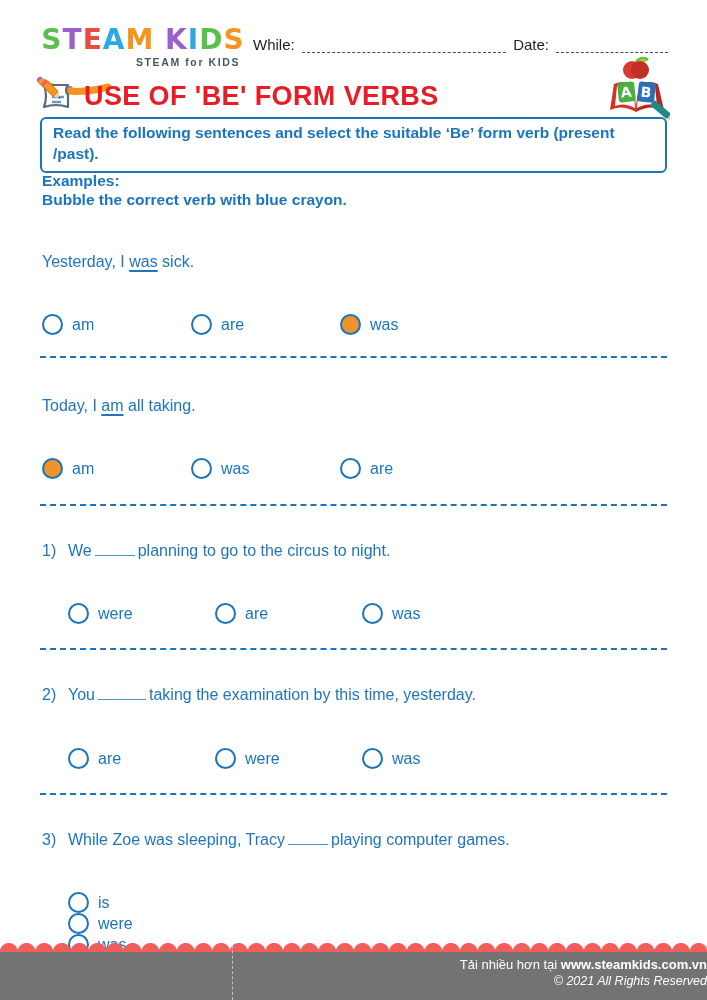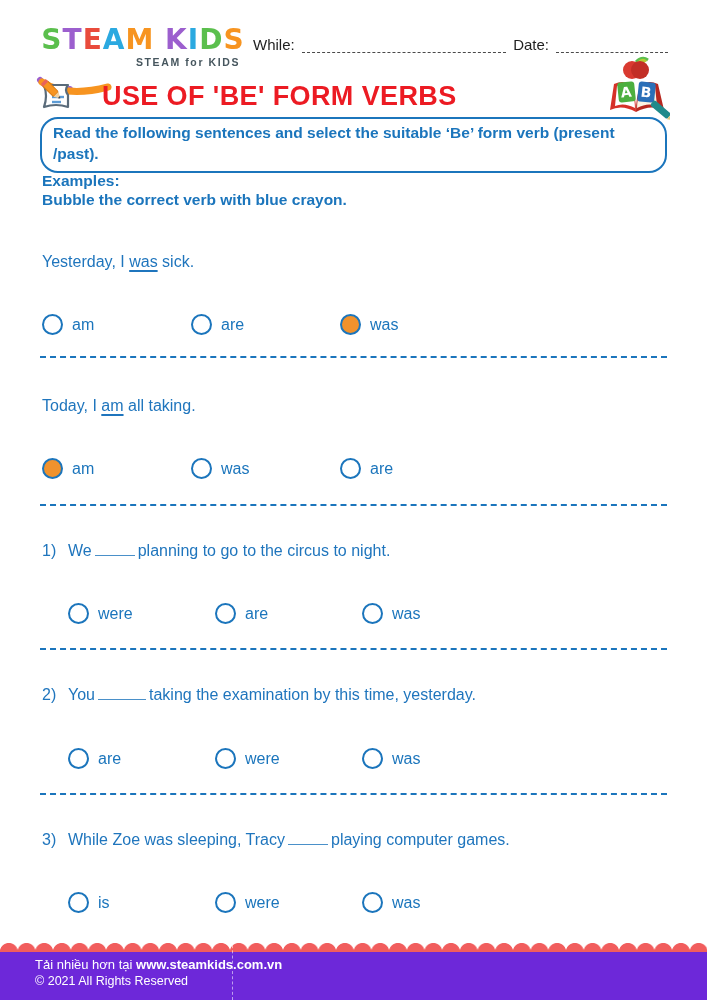--- a/index.html
+++ b/index.html
@@ -28,28 +28,28 @@
     position:absolute; left:253px; top:36px; width:415px;
     display:flex; align-items:flex-end; gap:7px;
     font-size:15px; color:#1f1f1f; font-weight:500;
   }
   .dashline { border-bottom:1.6px dashed #4a4a4a; height:17px; }
   .dash-name { flex:1 1 auto; }
   .dash-date { width:112px; }
   
   .book-badge { position:absolute; left:606px; top:54px; width:64px; height:70px; }
   
-  .title-row { position:absolute; left:36px; top:77px; display:flex; align-items:center; gap:24px; }
+  .title-row { position:absolute; left:36px; top:77px; display:flex; align-items:center; gap:6px; }
   .page-title {
     color:#ec1b23; font-weight:700; font-size:27px; letter-spacing:0.4px; white-space:nowrap;
   }
   
   .instruction-box {
     position:absolute; left:40px; top:117px; width:627px;
-    border:2px solid #1b75bc; border-radius:18px;
+    border:2px solid #1b75bc; border-radius:6px;
     padding:4px 11px 6px 11px;
     color:#1b75bc; font-weight:700; font-size:15.5px; line-height:1.35;
   }
   .subinstr { position:absolute; left:42px; top:171px; color:#1b75bc; font-weight:700; font-size:15.5px; line-height:1.25; }
   
   .sentence { position:absolute; left:42px; color:#1f75bd; font-size:16px; white-space:nowrap;margin-top:17px; }
   .sentence u { text-underline-offset:3px; text-decoration-thickness:1.5px; }
   .qnum { display:inline-block; width:26px; }
   .blank {
     display:inline-block; height:14px; border-bottom:1.7px solid #4a90c9;
@@ -63,30 +63,30 @@
     width:21px; height:21px; border:2px solid #1b75bc; border-radius:50%;
     background:#ffffff; flex:0 0 auto;
   }
   .bubble.filled { background:#f0922d; }
   .opt-label { margin-left:9px; color:#1b75bc; font-size:16px; }
   
   .divider { position:absolute; left:40px; width:627px; border-top:2px dashed #1b75bc; }
   
   .footer {
     position:absolute; left:0; right:0; bottom:0; height:48px;
-    background:#6d28d9; color:#ffffff; text-align:left;padding-left:35px;
+    background:#737373; color:#ffffff; text-align:right;padding-left:35px;
   }
   .footer-scallops {
     position:absolute; left:0; right:0; bottom:48px; height:12px;
     background-image:radial-gradient(circle 9px at 50% 12px, #f15d5d 8.6px, rgba(241,93,93,0) 9.4px);
     background-size:17.7px 12px; background-repeat:repeat-x;
   }
   .footer-line1 { font-size:13px; padding-top:5px; }
   .footer-line1 .site { font-weight:700; }
-  .footer-line2 { font-size:12.5px; margin-top:2px; }
+  .footer-line2 { font-size:12.5px; font-style:italic; margin-top:2px; }
   .footer-cutmark { position:absolute; left:232px; top:-12px; bottom:0; border-left:1px dashed rgba(255,255,255,0.55); }
 </style>
 </head>
 <body>
 
 <div class="logo">
   <svg class="logo-swoosh" width="110" height="46" viewBox="0 0 110 46">
     <path d="M4 28 Q 14 40 34 37" stroke="#9c5fce" stroke-width="6" fill="none" stroke-linecap="round"></path>
     <path d="M6 30 Q 30 46 72 35" stroke="#f79420" stroke-width="7" fill="none" stroke-linecap="round"></path>
   </svg>
@@ -219,21 +219,21 @@
   <div class="opt">
     <span class="bubble"></span>
     <span class="opt-label">was</span>
   </div>
 </div>
 
 <div class="divider" style="top:793px;"></div>
 
 <div class="sentence" style="top:814px;"><span class="qnum">3)</span><span>While Zoe was sleeping, Tracy</span><span class="blank" style="width:40px;"></span><span>playing computer games.</span></div>
 
-<div class="opt-row qrow" style="left:68px; top:892px;">
+<div class="opt-row qrow" style="left:68px; top:892px;flex-direction:column;">
   <div class="opt">
     <span class="bubble"></span>
     <span class="opt-label">is</span>
   </div>
   <div class="opt">
     <span class="bubble"></span>
     <span class="opt-label">were</span>
   </div>
   <div class="opt">
     <span class="bubble"></span>

